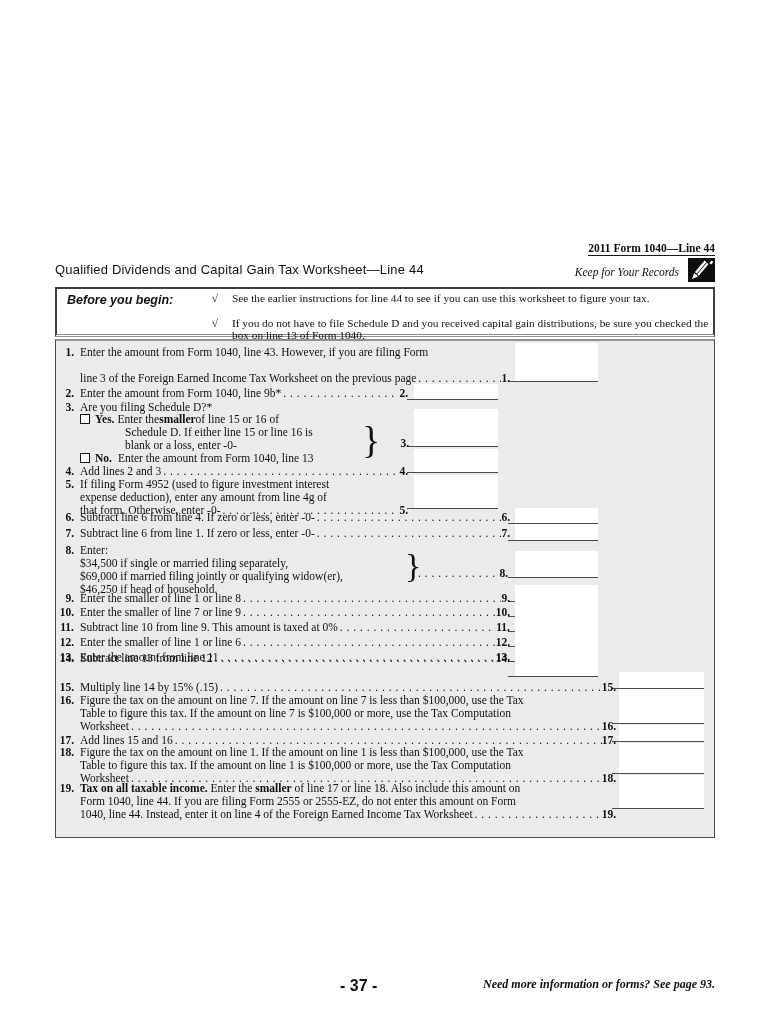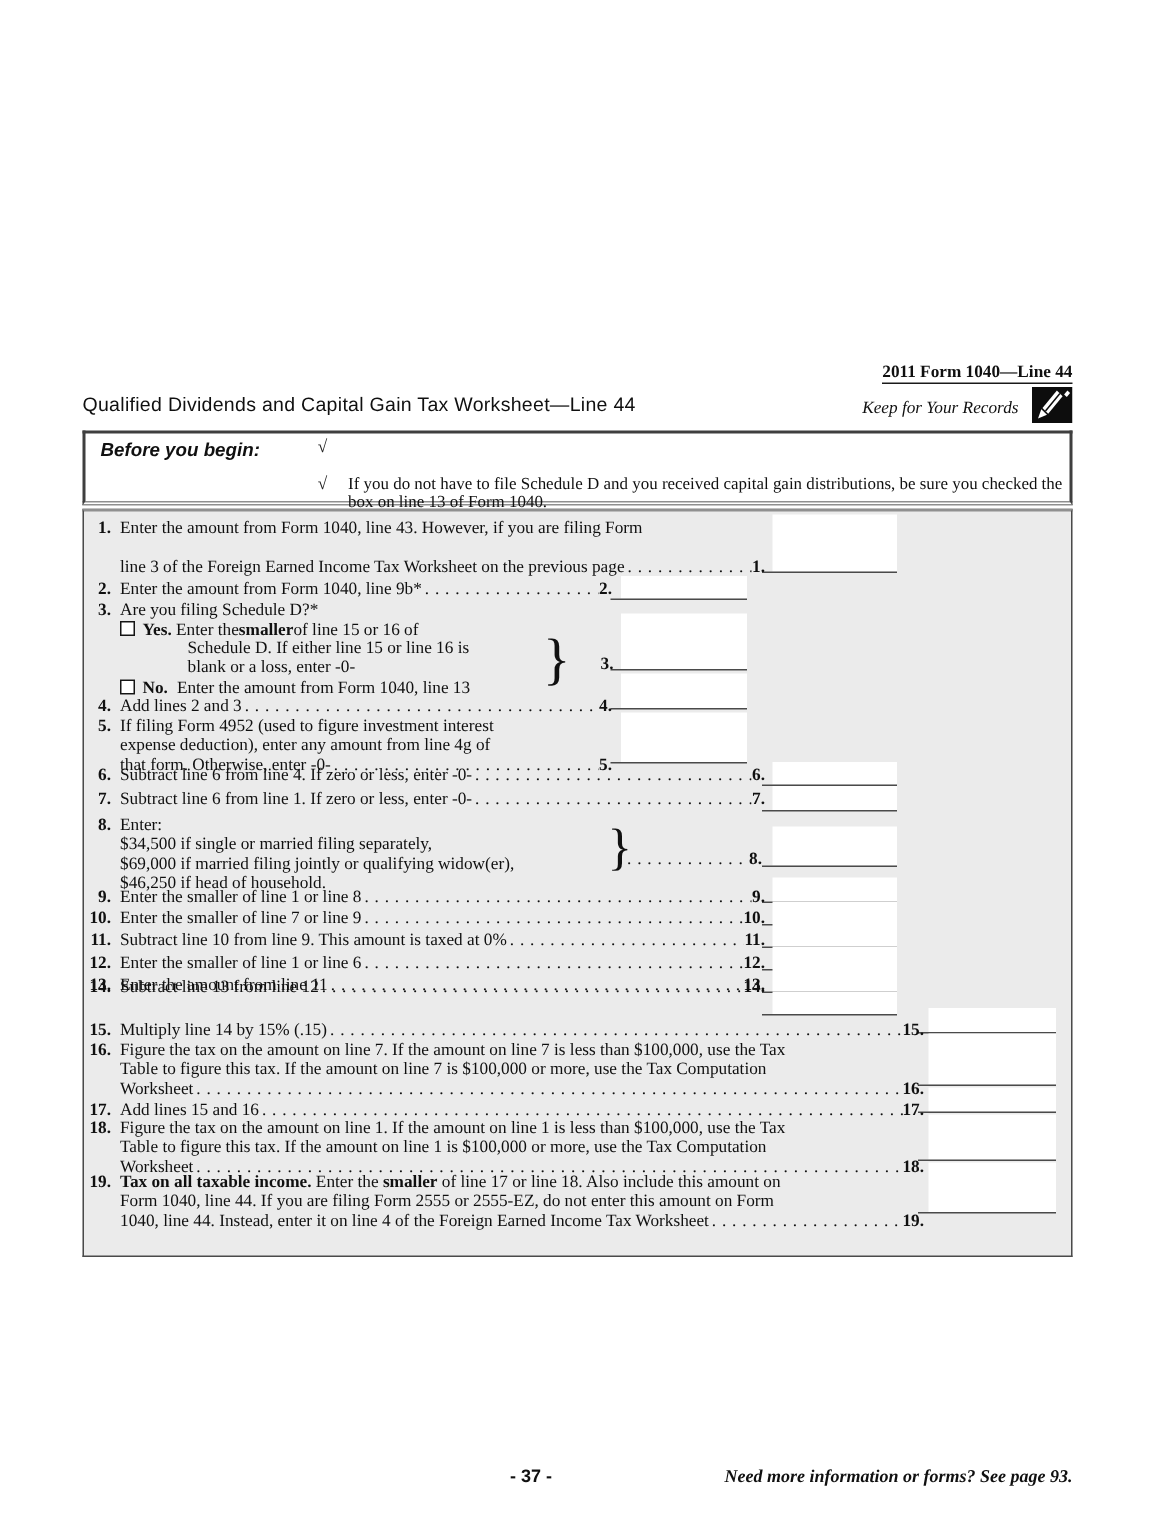--- a/index.html
+++ b/index.html
@@ -44,21 +44,21 @@
          border:1.2px solid #141414; margin-right:5px; transform:translateY(1px); }
   .gap { margin-right:6px; }
   .ebox { position:absolute; background:#fff; }
   .ebox::after { content:""; position:absolute; left:-7px; right:0; bottom:-1px;
                  border-bottom:1.5px solid #4a4a4a; }
   .fnote { position:absolute; left:3px; top:479px; font-style:italic; font-size:11px; }
 
   
   .footer { position:absolute; left:55px; right:55px; top:977px; height:18px; }
   .pgnum { position:absolute; left:285px; font-family:"Liberation Sans", sans-serif;
-           font-weight:bold; font-size:12px; }
+           font-weight:bold; font-size:16px; }
   .need { position:absolute; right:0; font-weight:bold; font-style:italic; font-size:12px; }
 </style>
 </head>
 <body>
 
 <div class="page">
 
   <div class="hdr-right">2011 Form 1040—Line 44</div>
 
   <div class="title-row">
@@ -69,20 +69,21 @@
       <polygon fill="#ffffff" points="4,21 10,18.5 6.2,14.8"></polygon>
       <polygon fill="#ffffff" points="7,14 10.8,17.8 20.4,6.2 16.6,2.4"></polygon>
       <line x1="9" y1="16" x2="18.6" y2="4.4" stroke="#0d0d0d" stroke-width="1"></line>
       <polygon fill="#ffffff" points="21.4,5 23.6,2.4 25.4,4 23.2,6.6"></polygon>
     </svg>
   </div>
 
   <div class="before">
     <span class="b-label">Before you begin:</span>
     <span class="bchk c1">√</span>
+    <div class="bitem i1">See the earlier instructions for line 44 to see if you can use this worksheet to figure your tax.</div>
     <span class="bchk c2">√</span>
     <div class="bitem i2">If you do not have to file Schedule D and you received capital gain distributions, be sure you checked the box on line 13 of Form 1040.</div>
   </div>
 
   <div class="ws">
 
     <div class="ebox" style="left:459px;top:2px;width:83px;height:38px"></div>
     <div class="ebox" style="left:358px;top:43px;width:84px;height:15px"></div>
     <div class="ebox" style="left:358px;top:68px;width:84px;height:37px"></div>
     <div class="ebox" style="left:358px;top:108px;width:84px;height:23px"></div>

